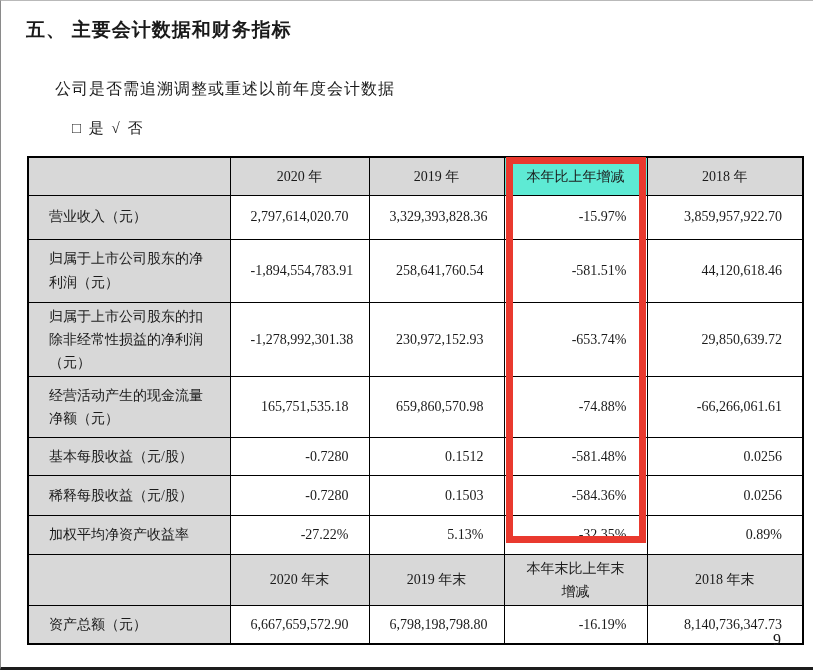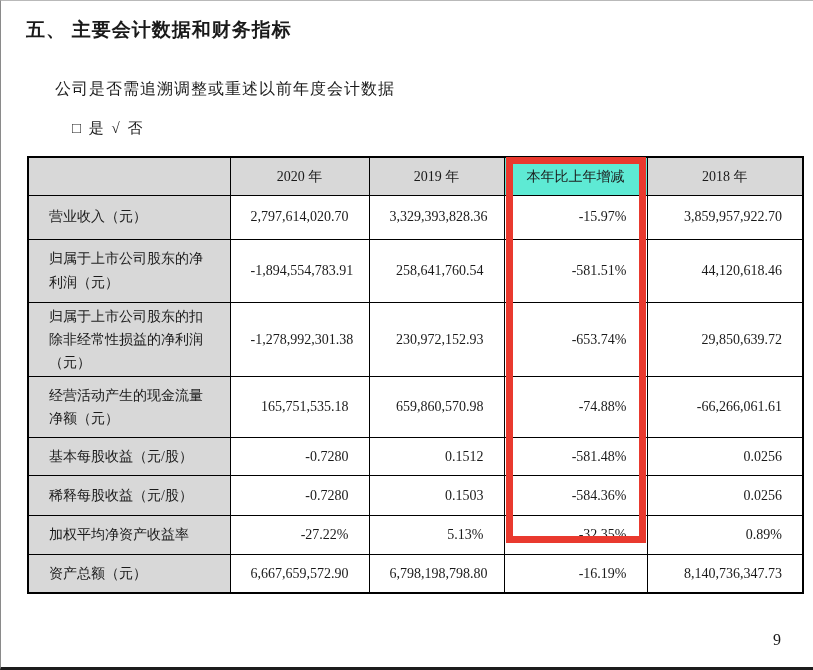--- a/index.html
+++ b/index.html
@@ -139,20 +139,27 @@
       </tr>
 
       <tr style="height:39px;">
         <td class="lbl">加权平均净资产收益率</td>
         <td class="num">-27.22%</td>
         <td class="num">5.13%</td>
         <td class="num">-32.35%</td>
         <td class="num">0.89%</td>
       </tr>
 
+      <tr style="height:41px;">
+        <td class="hdr c0"></td>
+        <td class="hdr c1">2020 年末</td>
+        <td class="hdr c2">2019 年末</td>
+        <td class="hdr c3">本年末比上年末增减</td>
+        <td class="hdr c4">2018 年末</td>
+      </tr>
 
       <tr style="height:39px;">
         <td class="lbl">资产总额（元）</td>
         <td class="num">6,667,659,572.90</td>
         <td class="num">6,798,198,798.80</td>
         <td class="num">-16.19%</td>
         <td class="num">8,140,736,347.73</td>
       </tr>
     </tbody>
   </table>

